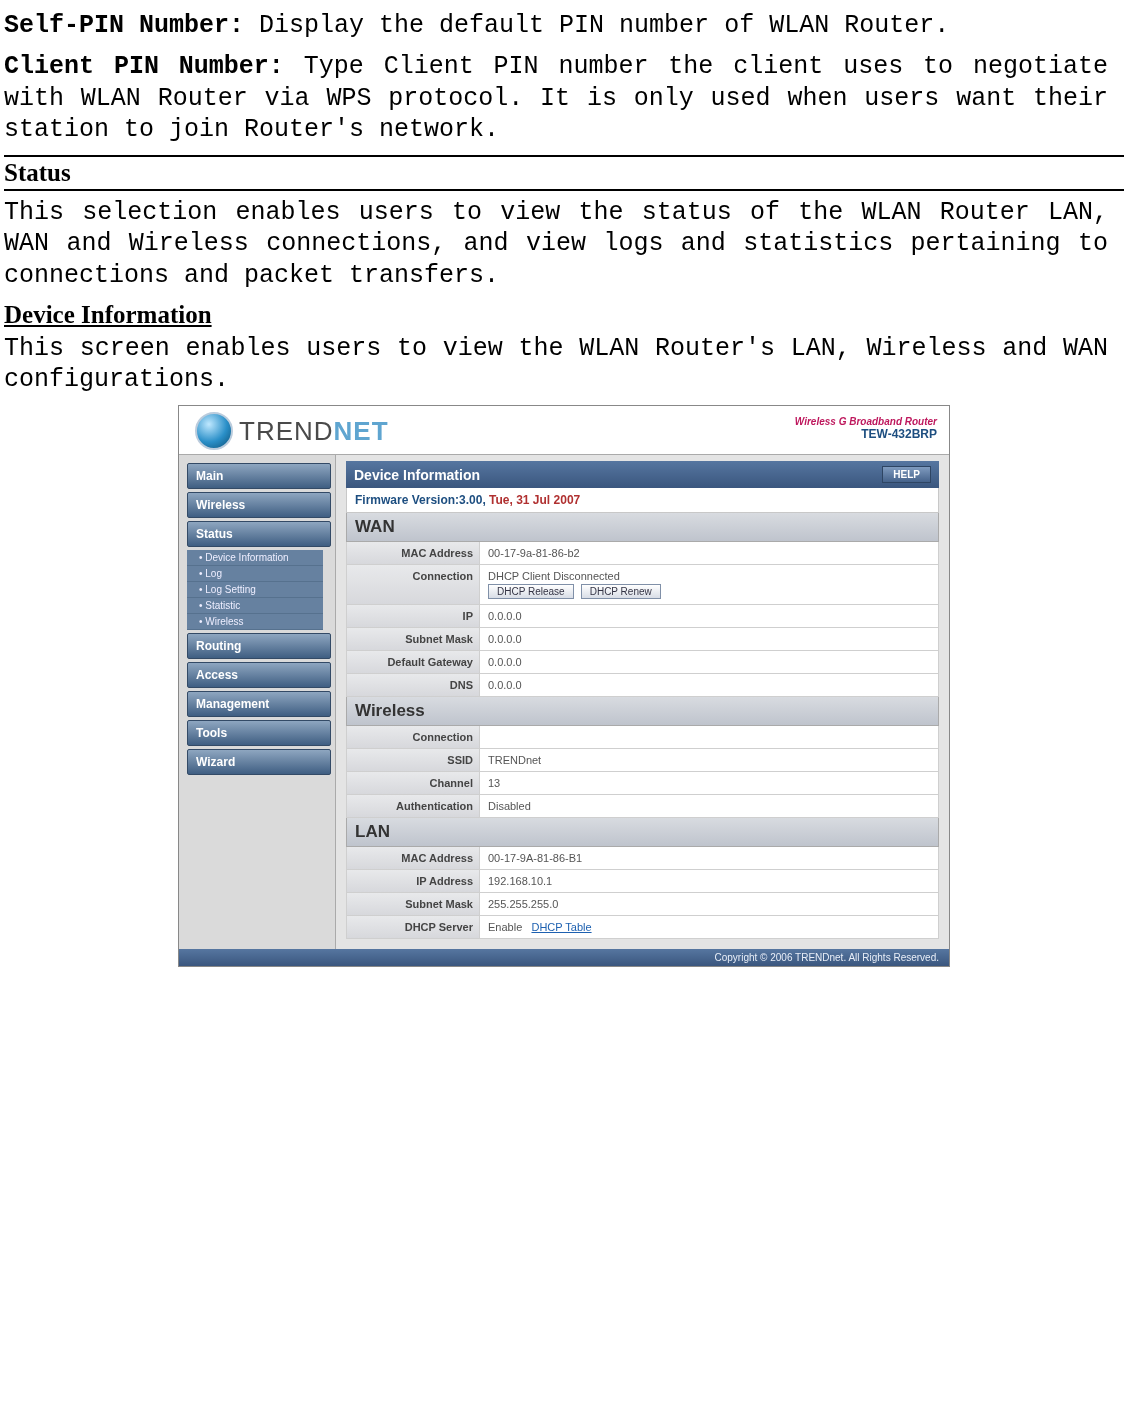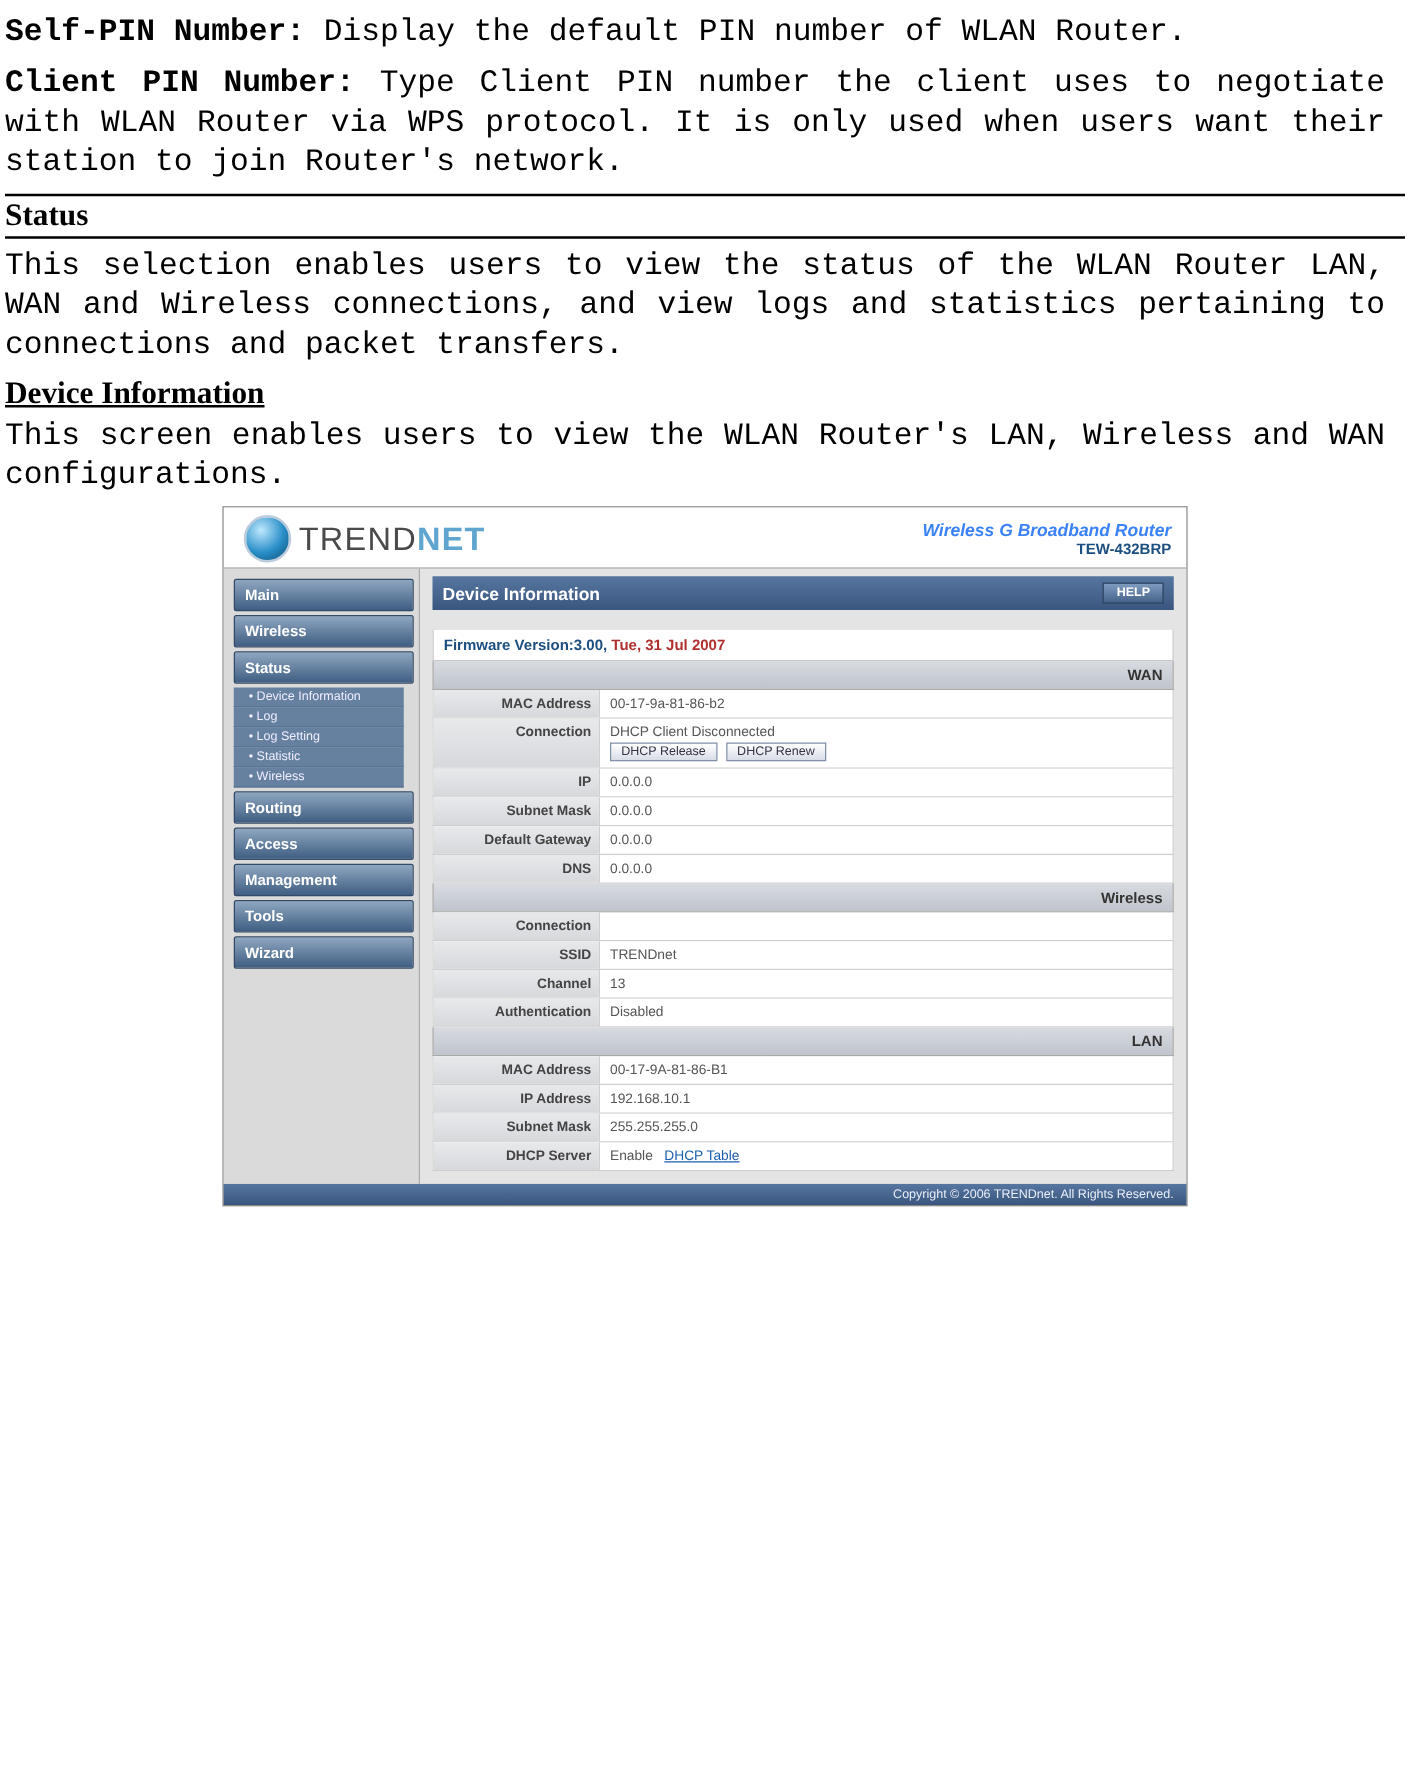--- a/index.html
+++ b/index.html
@@ -73,21 +73,21 @@
   }
   .brand-text {
     font-family: Arial, sans-serif;
     font-size: 26px;
     letter-spacing: 1px;
     color: #4a4a4a;
     font-weight: normal;
   }
   .brand-text .nt { color:#5fa5d0; font-weight:bold; }
   .r-model { text-align: right; font-size:12px; color:#1d4e80; margin-top:4px; }
-  .r-model .ln1 { font-weight:bold; font-style:italic; color:#3b82f6; font-size:14px;}
+  .r-model .ln1 { font-weight:bold; font-style:italic; color:#be185d; font-size:10px;}
   .r-model .ln2 { font-weight:bold; font-size:12px; color:#1d4e80;}
   .r-body {
     display: flex;
     background: #e0e0e0;
     border-top: 1px solid #aaa;
   }
   .r-nav {
     width: 148px;
     padding: 8px 0 0 8px;
     background: #dadada;
@@ -137,32 +137,30 @@
     font-weight:bold;
     padding:2px 10px;
     margin-left:34px;
   }
   .fw-line {
     background:#fff;
     padding:5px 8px;
     font-size:12px;
     border:1px solid #c8c8c8;
     border-top:none;
-    margin-top:16px;
   }
   .fw-line .b { color:#1d4e80; font-weight:bold;}
   .sec-bar {
     background: linear-gradient(#d8dbe0,#bfc4cd);
     border:1px solid #aaa;
     border-top:none;
     padding:4px 8px;
     font-weight:bold;
-    font-size:12px;
+    font-size:17px;
     color:#333;
-    text-align:right;
   }
   .row {
     display:flex;
     background:#fff;
     border:1px solid #cfcfcf;
     border-top:none;
   }
   .row .lbl {
     width: 120px;
     padding:5px 6px;

